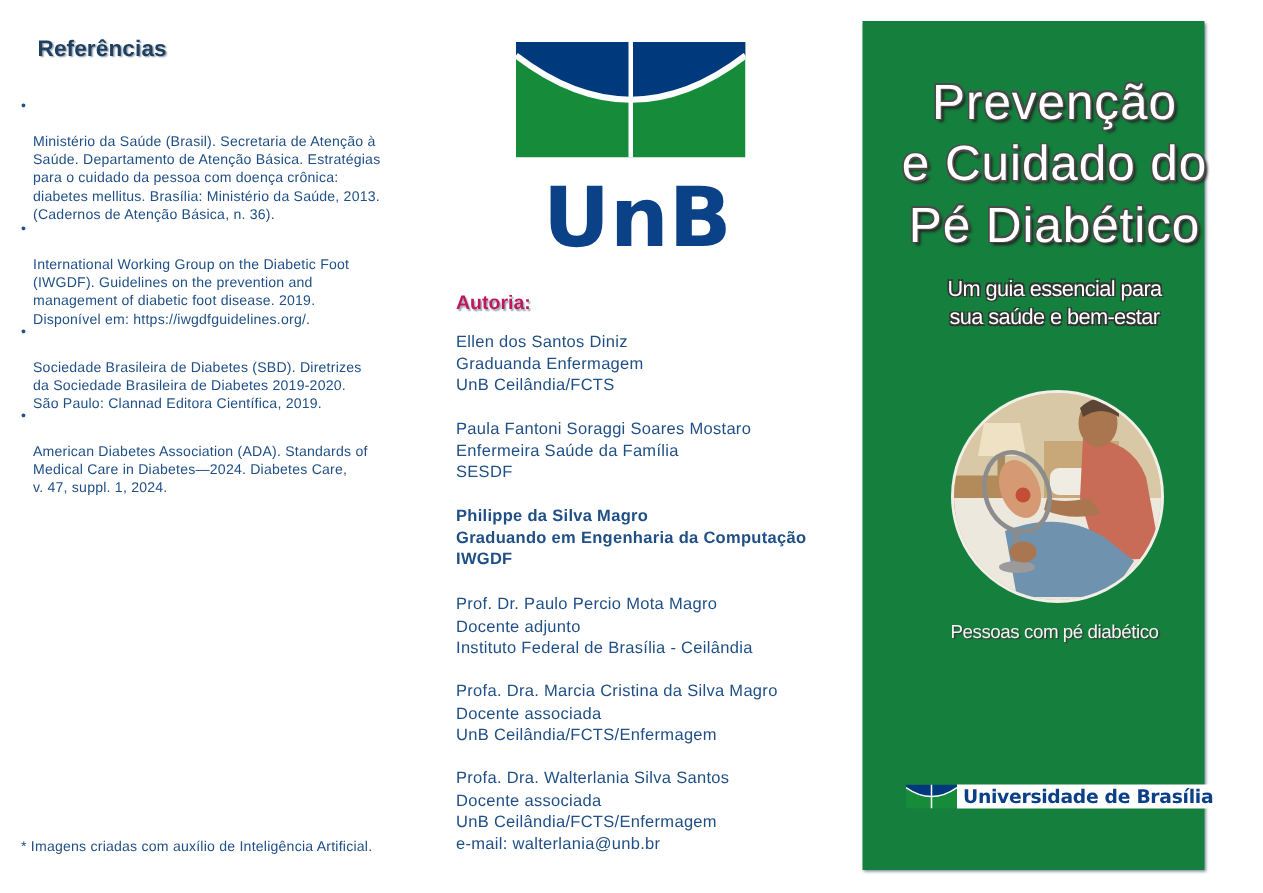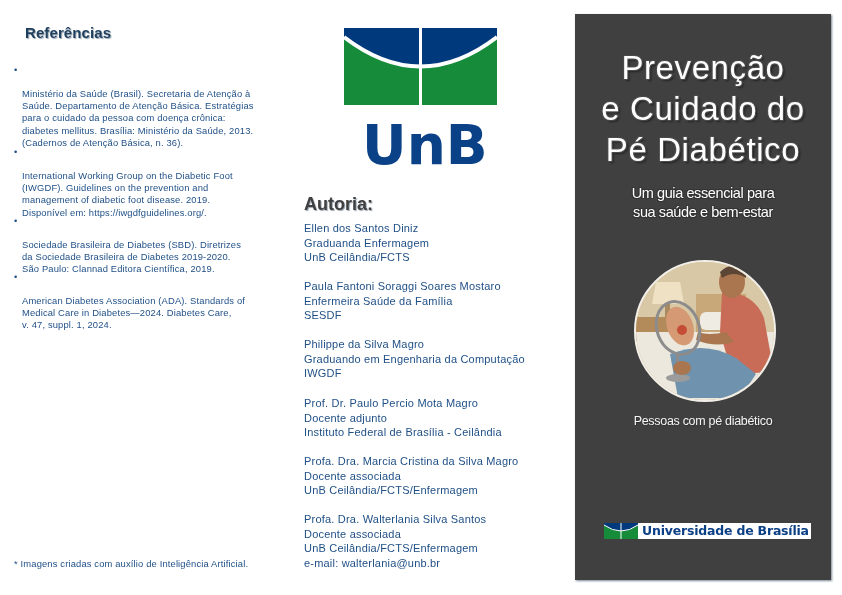--- a/index.html
+++ b/index.html
@@ -26,31 +26,31 @@
   #ref-3 { top: 271px; }
   #ai-note { left: 14px; top: 558px; font-size: 9.4px; color: #1f4f86; letter-spacing: 0.15px; }
 
   
   #unb-logo { left: 344px; top: 28px; width: 153px; height: 77px; }
   #unb-wordmark {
     left: 362px; top: 113px; font-size: 55px; font-weight: bold; color: #0b4187; letter-spacing: 0px;
     font-family: "DejaVu Sans", sans-serif;
   }
   #authors-title {
-    left: 304px; top: 194px; font-size: 18px; font-weight: bold; color: #404040;
+    left: 304px; top: 194px; font-size: 13px; font-weight: bold; color: #be185d;
     text-shadow: 1px 1px 1px #9aa7b3;
   }
   .author {
     position: absolute; left: 304px; font-size: 11px; line-height: 14.6px; color: #1f4f86; letter-spacing: 0.2px;
   }
   .author div { white-space: nowrap; }
 
   
   #cover {
-    left: 575px; top: 14px; width: 256px; height: 566px; background: #404040;
+    left: 575px; top: 14px; width: 228px; height: 566px; background: #15803d;
     box-shadow: 1px 1px 2px #7a8896;
   }
   .cover-title {
     position: absolute; left: 0; width: 256px; text-align: center; color: #ffffff;
     font-size: 33px; line-height: 41px; letter-spacing: 0.6px;
     text-shadow: -1px -1px 0 #4a4a4a, 1px -1px 0 #4a4a4a, -1px 1px 0 #4a4a4a, 1px 1px 0 #4a4a4a, 2px 2px 2px #222;
   }
   #cover-title { top: 33px; }
   #cover-subtitle {
     position: absolute; left: 0; width: 256px; top: 170px; text-align: center; color: #ffffff;
@@ -131,21 +131,21 @@
 <div class="author" style="top:221px;">
   <div>Ellen dos Santos Diniz</div>
   <div>Graduanda Enfermagem</div>
   <div>UnB Ceilândia/FCTS</div>
 </div>
 <div class="author" style="top:279px;">
   <div>Paula Fantoni Soraggi Soares Mostaro</div>
   <div>Enfermeira Saúde da Família</div>
   <div>SESDF</div>
 </div>
-<div class="author" style="top:337px;">
+<div class="author" style="top:337px;font-weight:bold;">
   <div>Philippe da Silva Magro</div>
   <div>Graduando em Engenharia da Computação</div>
   <div>IWGDF</div>
 </div>
 <div class="author" style="top:396px;">
   <div>Prof. Dr. Paulo Percio Mota Magro</div>
   <div>Docente adjunto</div>
   <div>Instituto Federal de Brasília - Ceilândia</div>
 </div>
 <div class="author" style="top:454px;">

